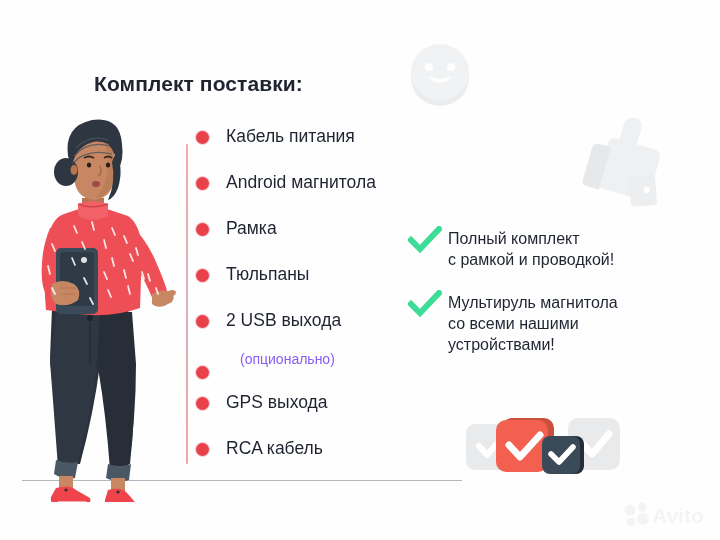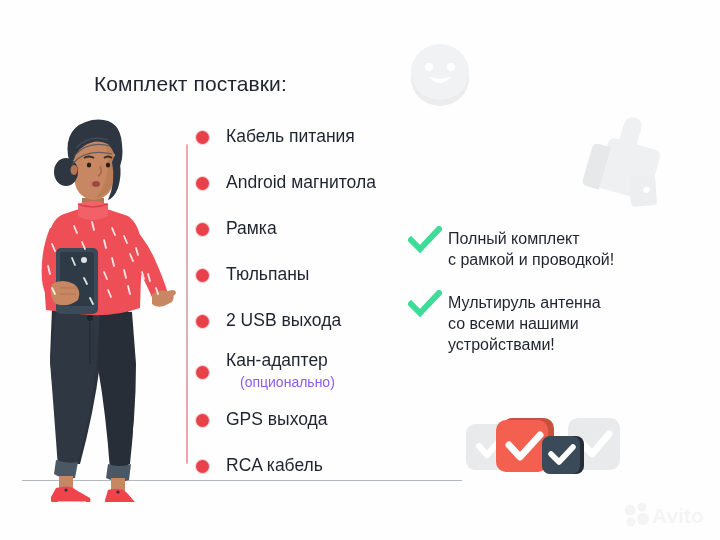--- a/index.html
+++ b/index.html
@@ -12,21 +12,21 @@
   #stage{position:relative;width:720px;height:540px;background:#fefefe;overflow:hidden;}
 
   
   .deco{position:absolute;}
   #smiley{left:404px;top:38px;width:72px;height:72px;}
   #thumb{left:578px;top:108px;width:96px;height:104px;}
 
   
   #title{
     position:absolute;left:94px;top:72px;
-    font-size:21px;font-weight:normal;color:#1f2430;
+    font-size:21px;font-weight:bold;color:#1f2430;
     letter-spacing:.1px;white-space:nowrap;
   }
 
   
   #list{position:absolute;left:176px;top:128px;width:260px;}
   #spine{
     position:absolute;left:10px;top:16px;width:2px;height:320px;
     background:linear-gradient(to bottom,#f2a9ad,#d9b3b6,#f0a3a8);
     border-radius:1px;
   }
@@ -117,21 +117,20 @@
       <div class="litext">Тюльпаны</div>
     </div>
 
     <div class="li" style="margin-top:26px;">
       <span class="dot" style="top:3px;"></span>
       <div class="litext">2 USB выхода</div>
     </div>
 
     <div class="li" style="margin-top:20px;">
       <span class="dot" style="top:14px;"></span>
-      <div class="litext">Кан-адаптер</div>
       <div class="lisub">(опционально)</div>
     </div>
 
     <div class="li" style="margin-top:22px;">
       <span class="dot" style="top:3px;"></span>
       <div class="litext">GPS выхода</div>
     </div>
 
     <div class="li" style="margin-top:26px;">
       <span class="dot" style="top:3px;"></span>
@@ -150,21 +149,21 @@
       <div class="btxt">Полный комплект</div>
       <div class="btxt">с рамкой и проводкой!</div>
     </div>
 
     <div class="benefit" style="margin-top:22px;">
       <span class="chk">
         <svg width="34" height="28" viewBox="0 0 34 28">
           <path d="M3 14 L12 23 L31 3" stroke="#3DDC97" stroke-width="6" fill="none" stroke-linecap="square" stroke-linejoin="miter"></path>
         </svg>
       </span>
-      <div class="btxt">Мультируль антенна</div>
+      <div class="btxt">Мультируль магнитола</div>
       <div class="btxt">со всеми нашими</div>
       <div class="btxt">устройствами!</div>
     </div>
 
   </div>
 
   <div id="boxes">
     <svg width="160" height="72" viewBox="0 0 160 72">
 
       <rect x="4" y="12" width="46" height="46" rx="9" fill="#E9EAEB"></rect>

